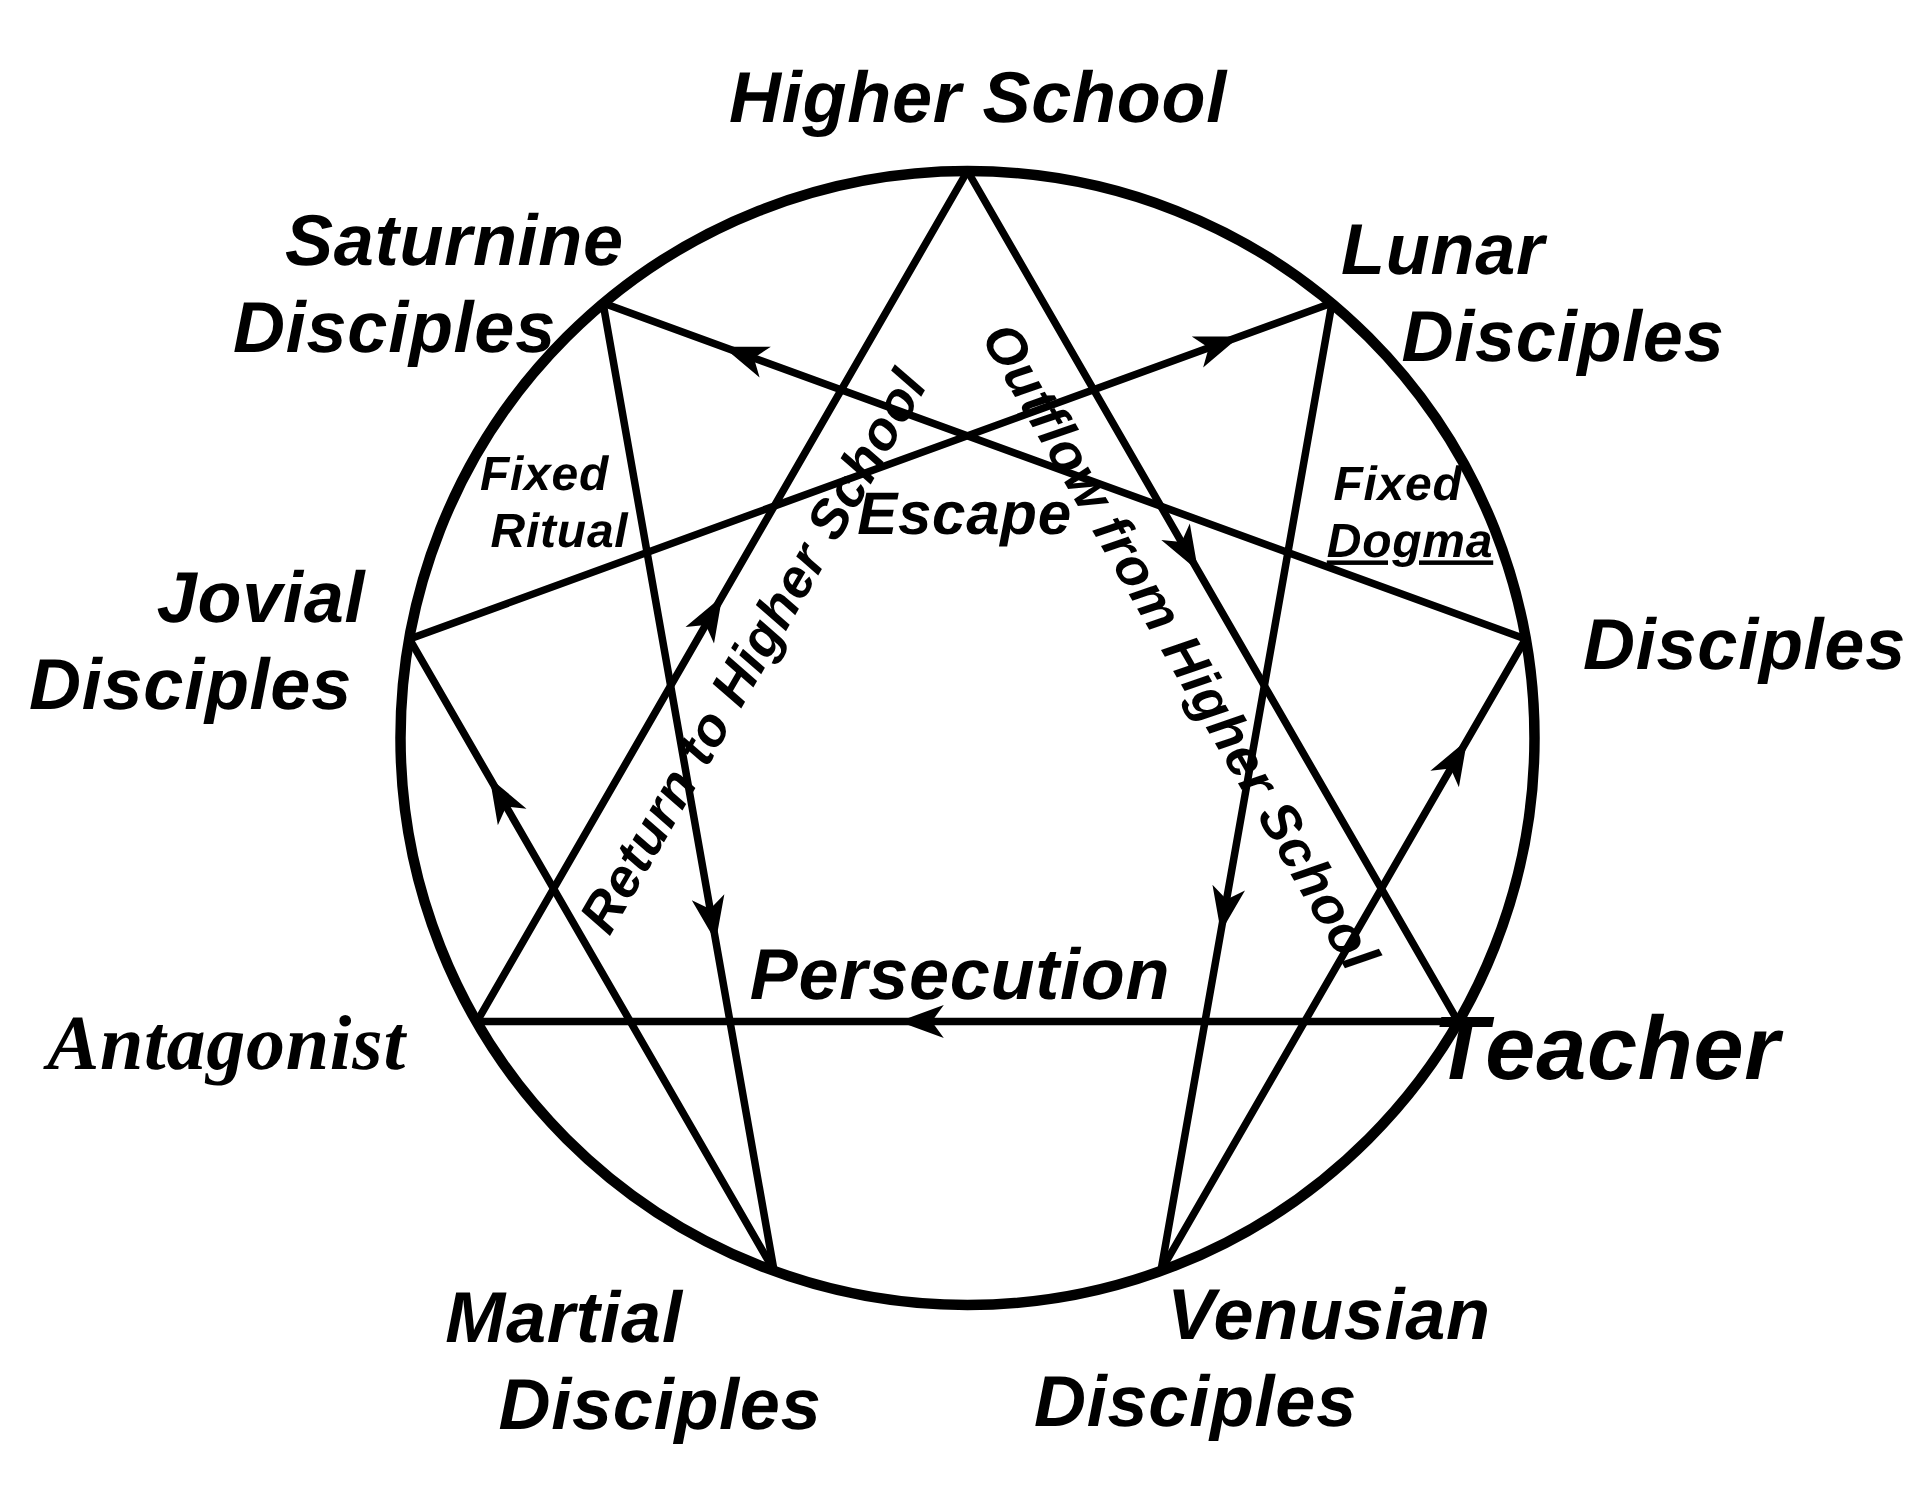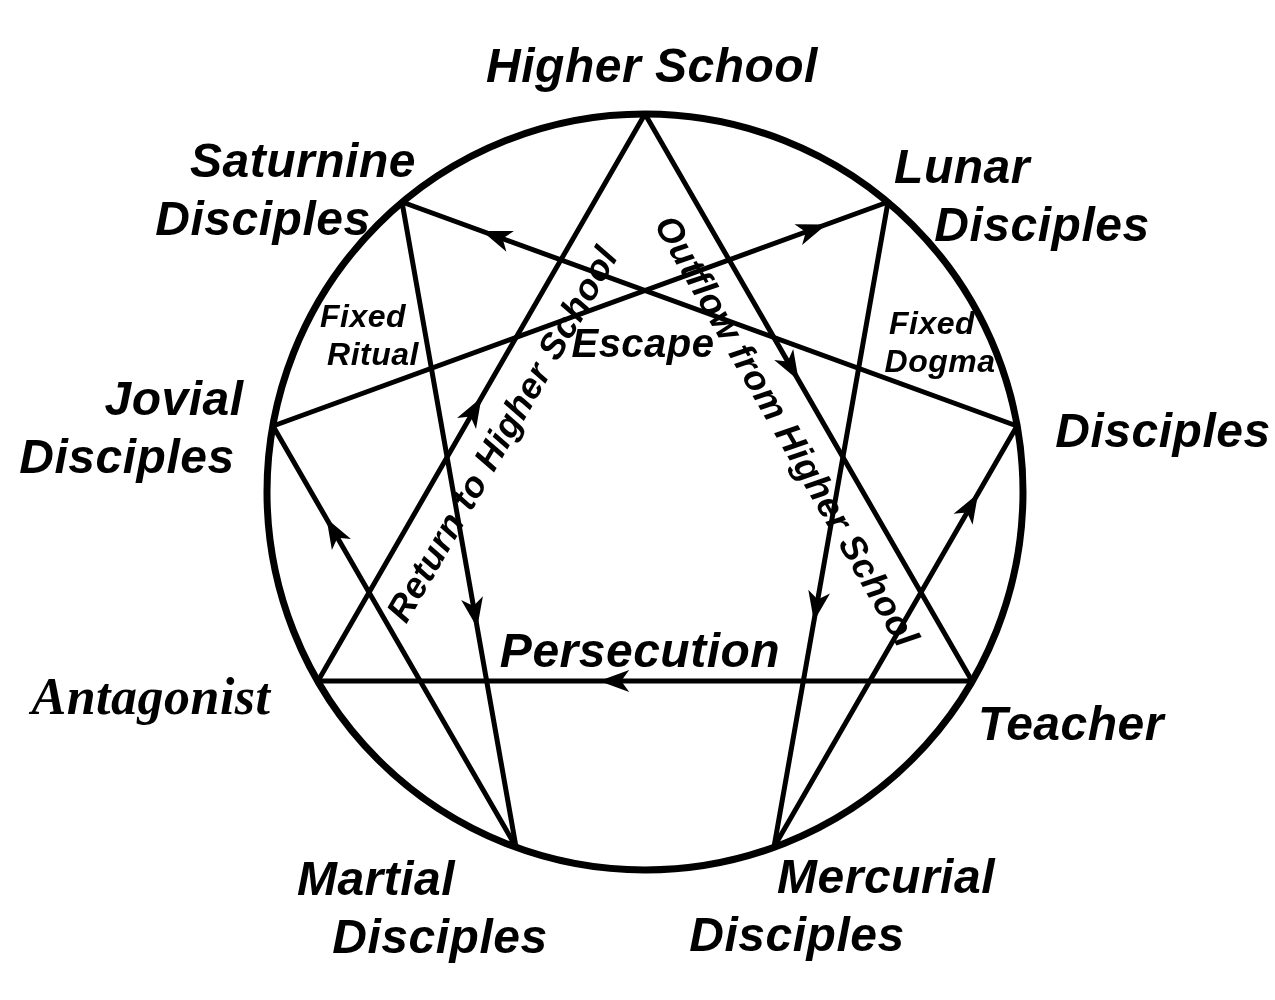--- a/index.html
+++ b/index.html
@@ -54,25 +54,25 @@
       <div class="dlabel" style="left: 652px; top: 66px; font-size: 48px; transform: translate(-50%, -50%);">
         <span class="ln" style="transform: translateX(0px);">Higher School</span>
       </div>
       <div class="dlabel" style="left: 1002px; top: 196px; font-size: 48px; transform: translate(-50%, -50%);">
         <span class="ln" style="transform: translateX(-40px);">Lunar</span>
         <span class="ln" style="transform: translateX(40px);">Disciples</span>
       </div>
       <div class="dlabel" style="left: 1155px; top: 431px; font-size: 48px; transform: translate(-50%, -50%);">
         <span class="ln" style="transform: translateX(8px);">Disciples</span>
       </div>
-      <div class="dlabel" style="left: 1071px; top: 724px; font-size: 48px; transform: translate(-50%, -50%);">
+      <div class="dlabel" style="left: 1071px; top: 699px; font-size: 60px; transform: translate(-50%, -50%);">
         <span class="ln" style="transform: translateX(0px);">Teacher</span>
       </div>
       <div class="dlabel" style="left: 841px; top: 906px; font-size: 48px; transform: translate(-50%, -50%);">
-        <span class="ln" style="transform: translateX(45px);">Mercurial</span>
+        <span class="ln" style="transform: translateX(45px);">Venusian</span>
         <span class="ln" style="transform: translateX(-44px);">Disciples</span>
       </div>
       <div class="dlabel" style="left: 408px; top: 908px; font-size: 48px; transform: translate(-50%, -50%);">
         <span class="ln" style="transform: translateX(-32px);">Martial</span>
         <span class="ln" style="transform: translateX(32px);">Disciples</span>
       </div>
       <div class="dlabel" style="left: 151px; top: 697px; font-size: 52px; transform: translate(-50%, -50%); font-family: Liberation Serif, serif;">
         <span class="ln" style="transform: translateX(0px);">Antagonist</span>
       </div>
       <div class="dlabel" style="left: 150px; top: 428px; font-size: 48px; transform: translate(-50%, -50%);">
@@ -88,21 +88,21 @@
       </div>
       <div class="dlabel" style="left: 643px; top: 343px; font-size: 40px; transform: translate(-50%, -50%);">
         <span class="ln" style="transform: translateX(0px);">Escape</span>
       </div>
       <div class="dlabel" style="left: 368px; top: 335px; font-size: 32px; transform: translate(-50%, -50%);">
         <span class="ln" style="transform: translateX(-5px);">Fixed</span>
         <span class="ln" style="transform: translateX(5px);">Ritual</span>
       </div>
       <div class="dlabel" style="left: 936px; top: 342px; font-size: 32px; transform: translate(-50%, -50%);">
         <span class="ln" style="transform: translateX(-4px);">Fixed</span>
-        <span class="ln" style="transform: translateX(4px);">Dogma</span>
+        <span class="ln" style="transform: translateX(4px); text-decoration: underline;">Dogma</span>
       </div>
       <div class="dlabel" style="left: 502px; top: 434px; font-size: 36px; transform: translate(-50%, -50%) rotate(-60deg);">
         <span class="ln" style="transform: translateX(0px);">Return to Higher School</span>
       </div>
       <div class="dlabel" style="left: 787px; top: 431px; font-size: 36px; transform: translate(-50%, -50%) rotate(60deg);">
         <span class="ln" style="transform: translateX(0px);">Outflow from Higher School</span>
       </div>
     </div>
 </div>
 

